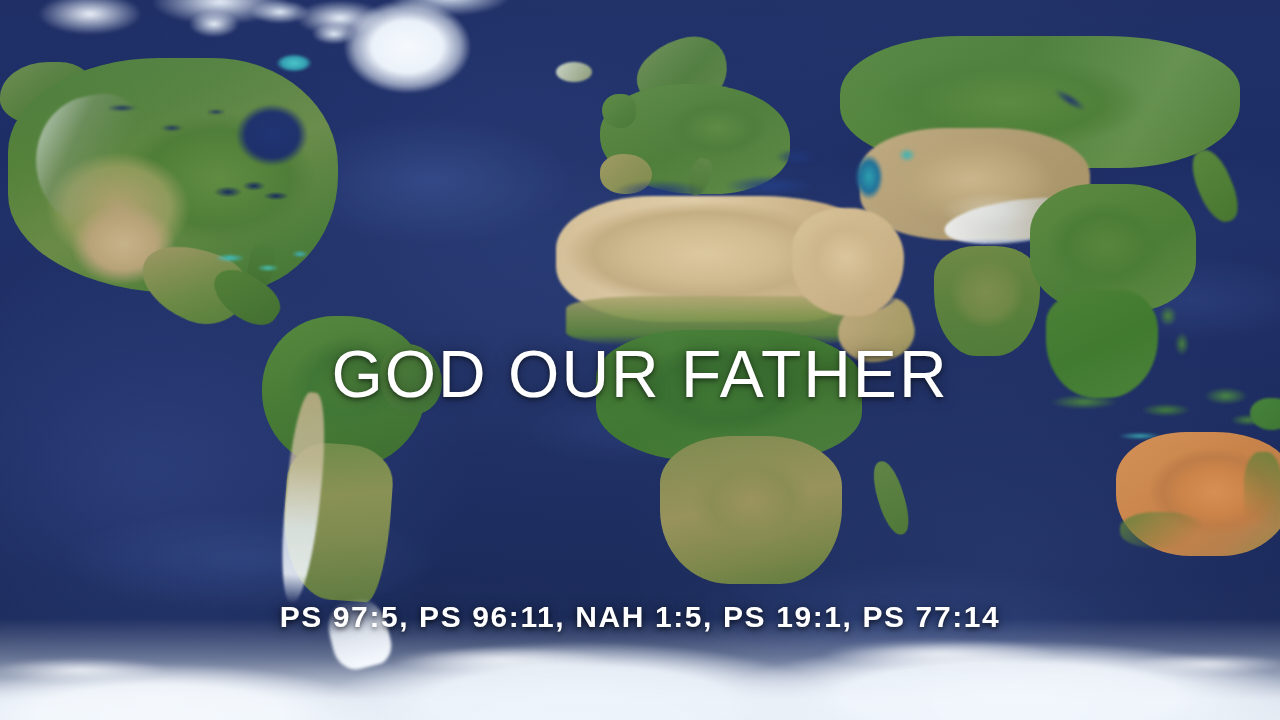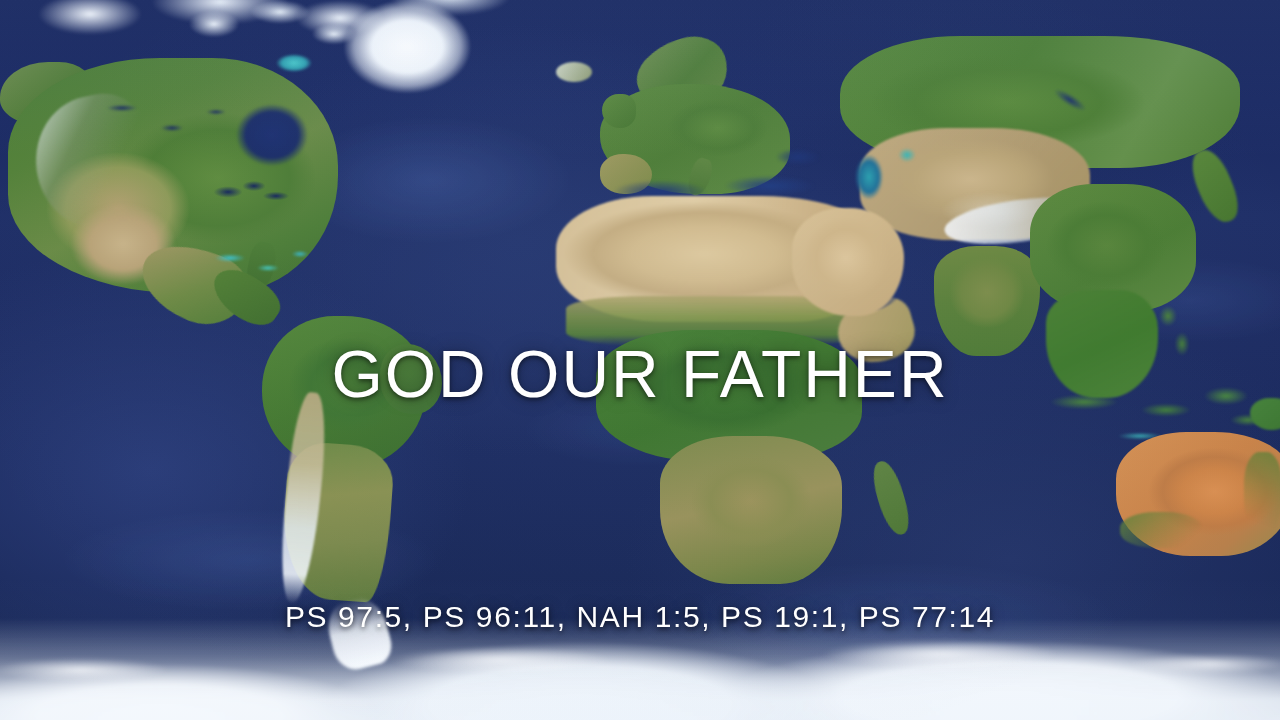--- a/index.html
+++ b/index.html
@@ -498,21 +498,21 @@
   }
 
   .scripture-refs {
     position:absolute;
     left:0; right:0;
     top:602px;
     text-align:center;
     color:#ffffff;
     font-family:"Liberation Sans", sans-serif;
     font-size:30px;
-    font-weight:400;
+    font-weight:700;
     letter-spacing:1.6px;
     line-height:1;
     text-shadow:
       0 2px 5px rgba(0,0,0,.6),
       0 0 14px rgba(0,0,0,.4);
     white-space:nowrap;
   }
 </style>
 </head>
 <body>

